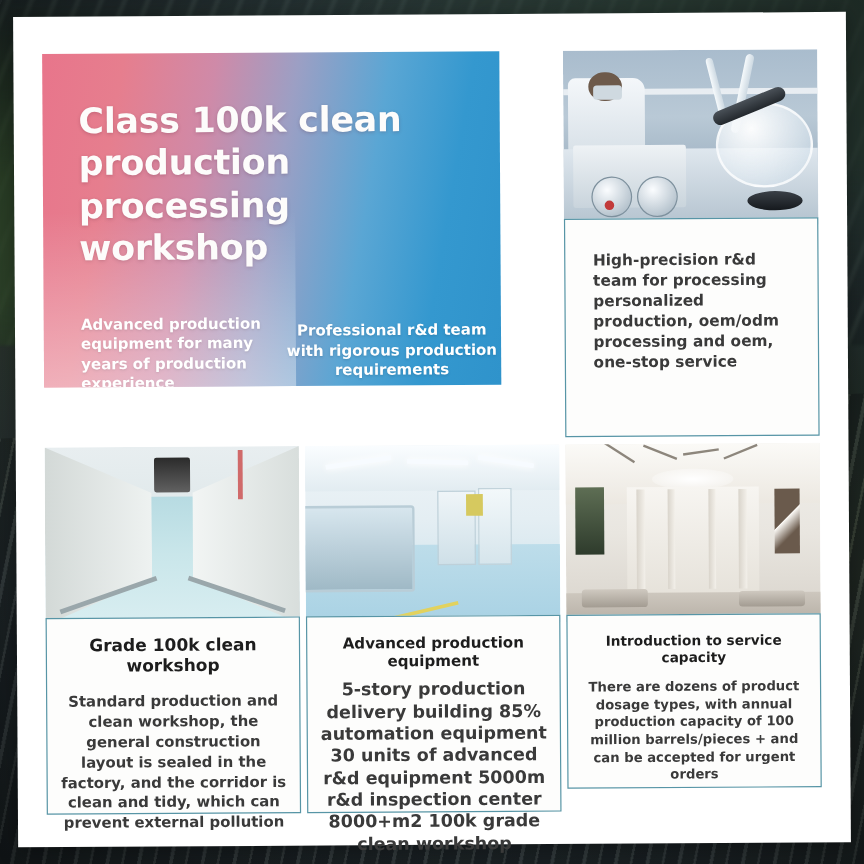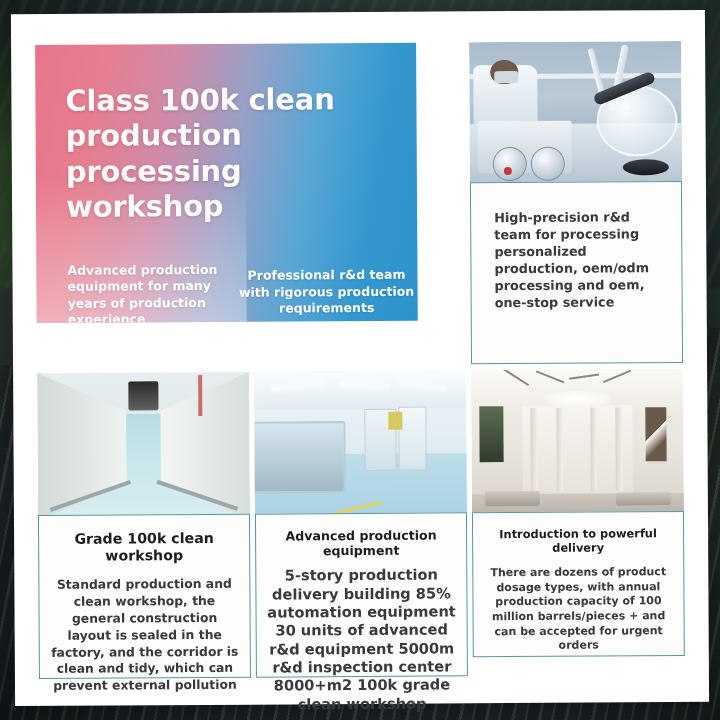--- a/index.html
+++ b/index.html
@@ -317,18 +317,18 @@
         <div class="pilr p3"></div>
           <div class="pilr p4"></div>
         <div class="art-l"></div>
           <div class="art-r"></div>
         <div class="fl2"></div>
         <div class="sofa"></div>
           <div class="sofa2"></div>
       </div>
     </div>
     <div class="box">
-      <div class="box-title">Introduction to powerful delivery</div>
+      <div class="box-title">Introduction to service capacity</div>
       <div class="box-body">There are dozens of product dosage types, with annual production capacity of 100 million barrels/pieces + and can be accepted for urgent orders</div>
     </div>
   </div>
 
 </div>
 
 </body></html>

